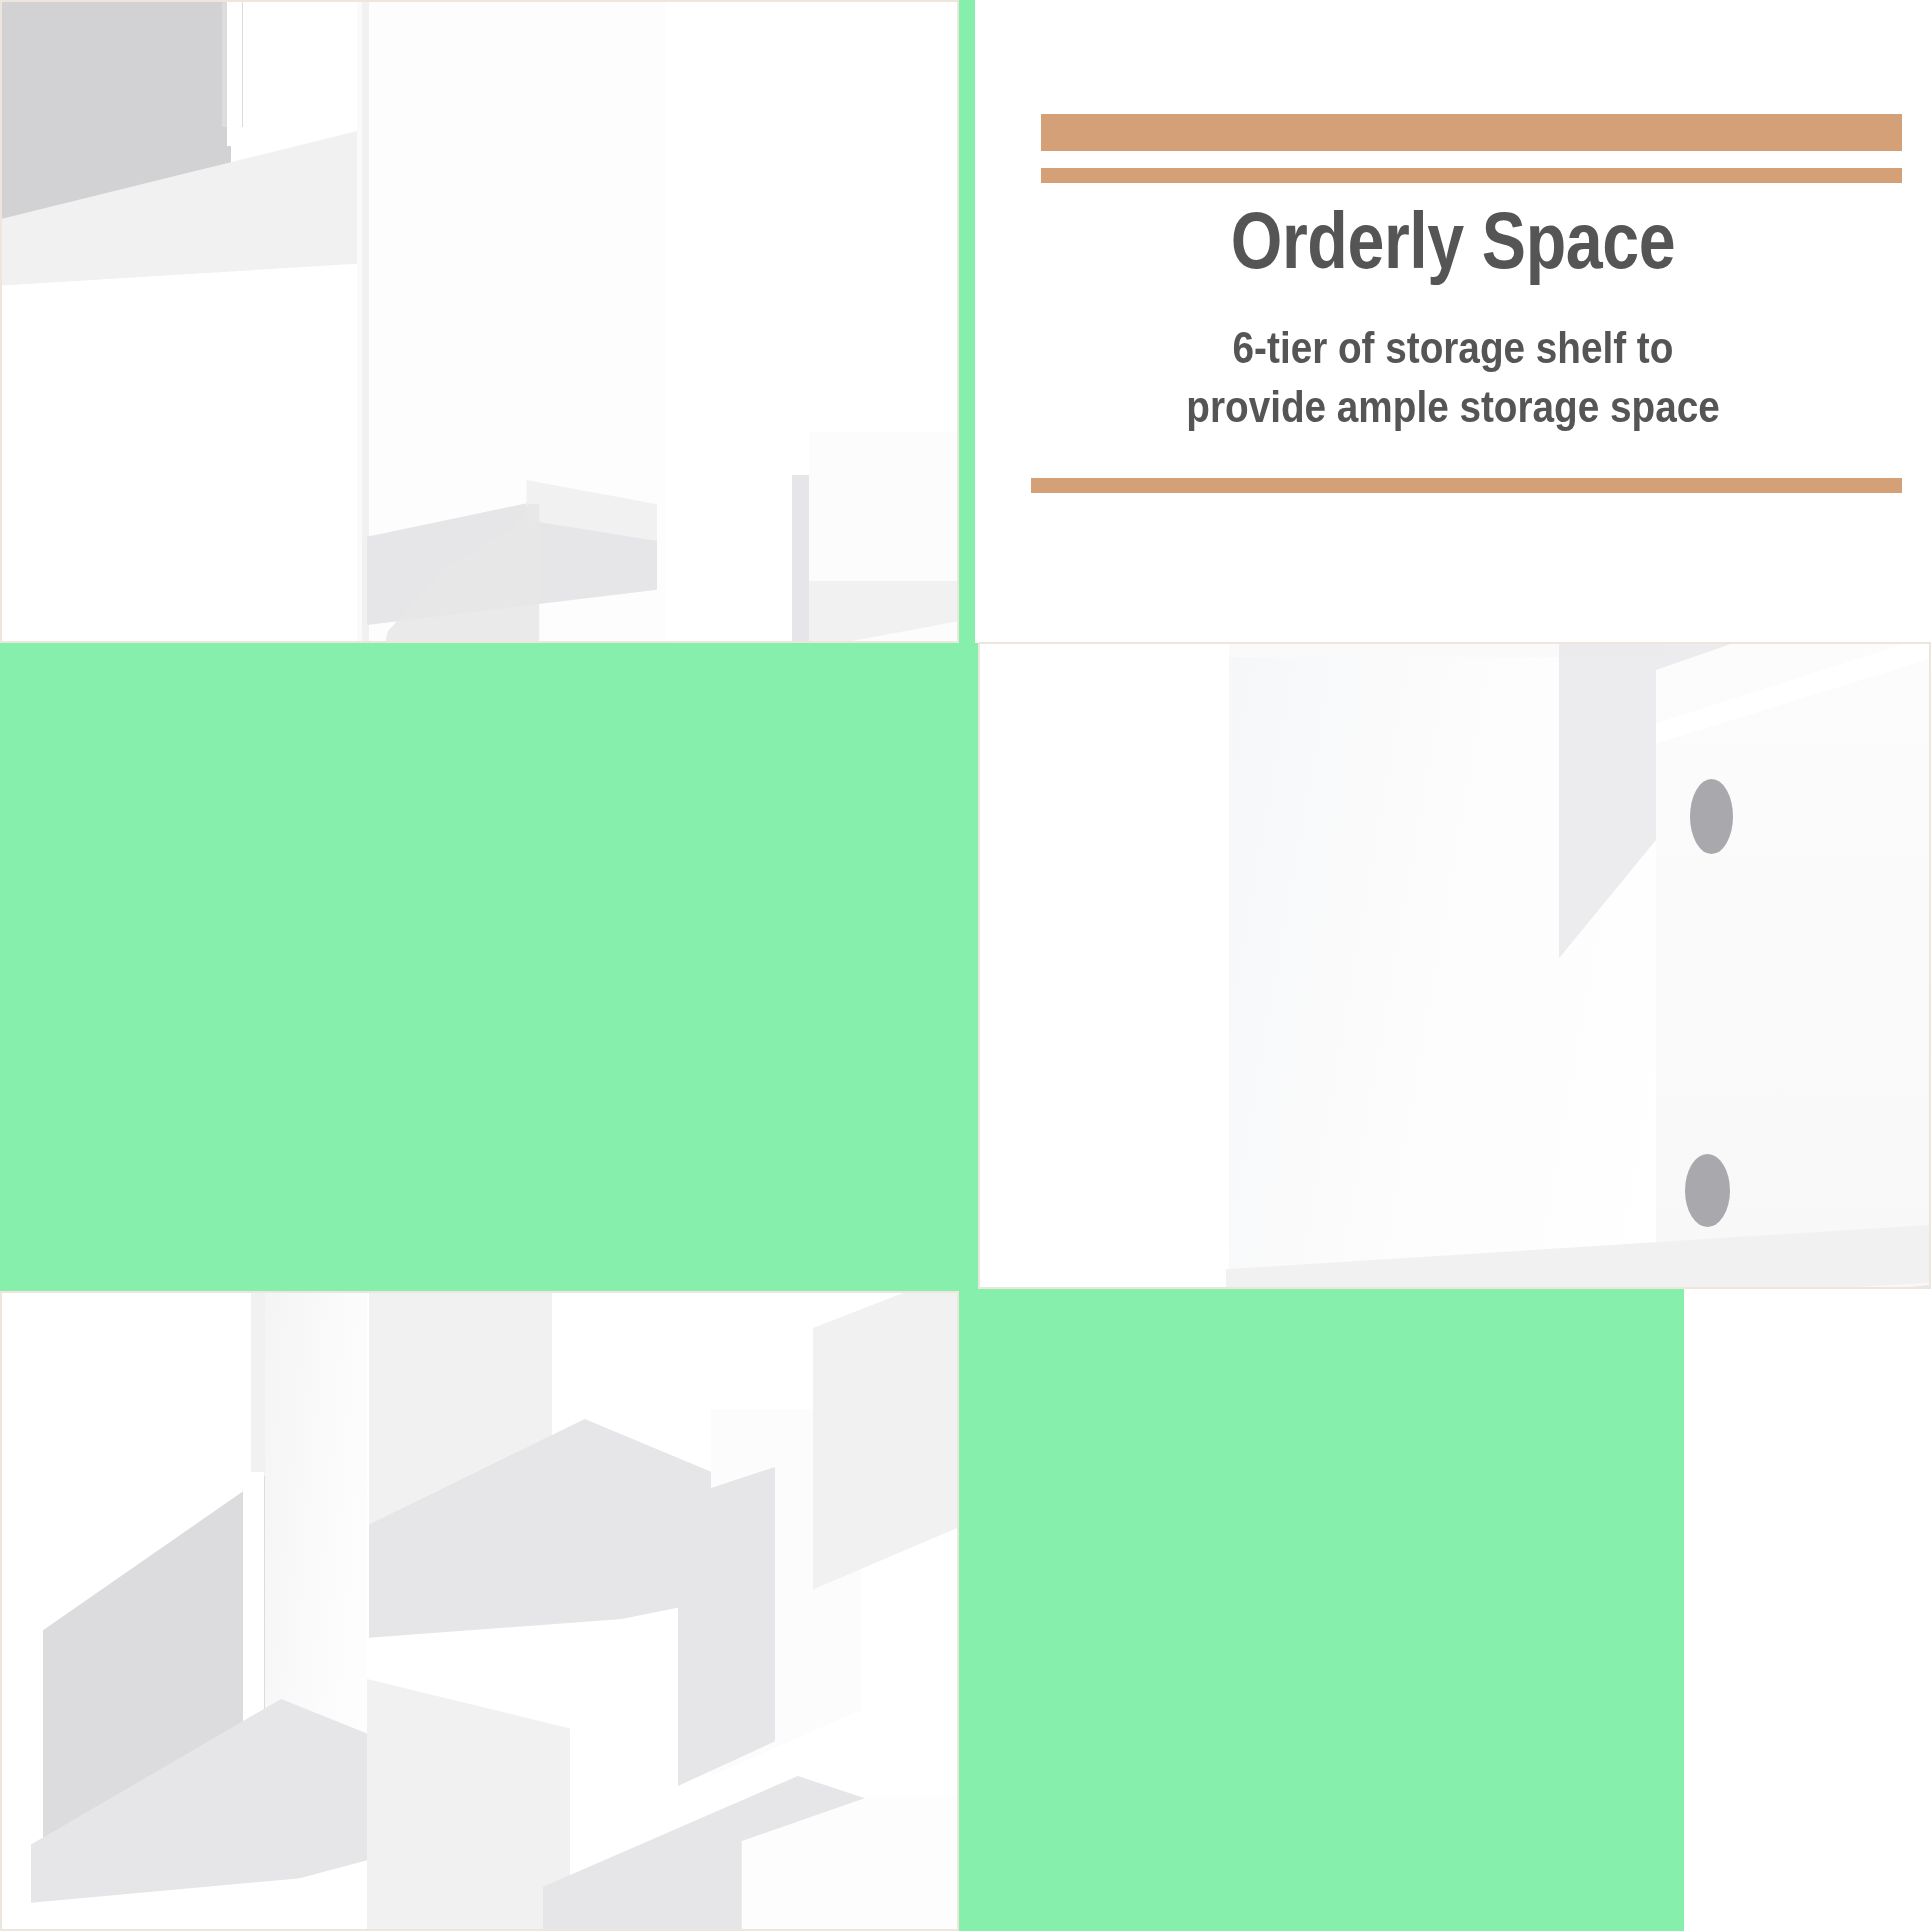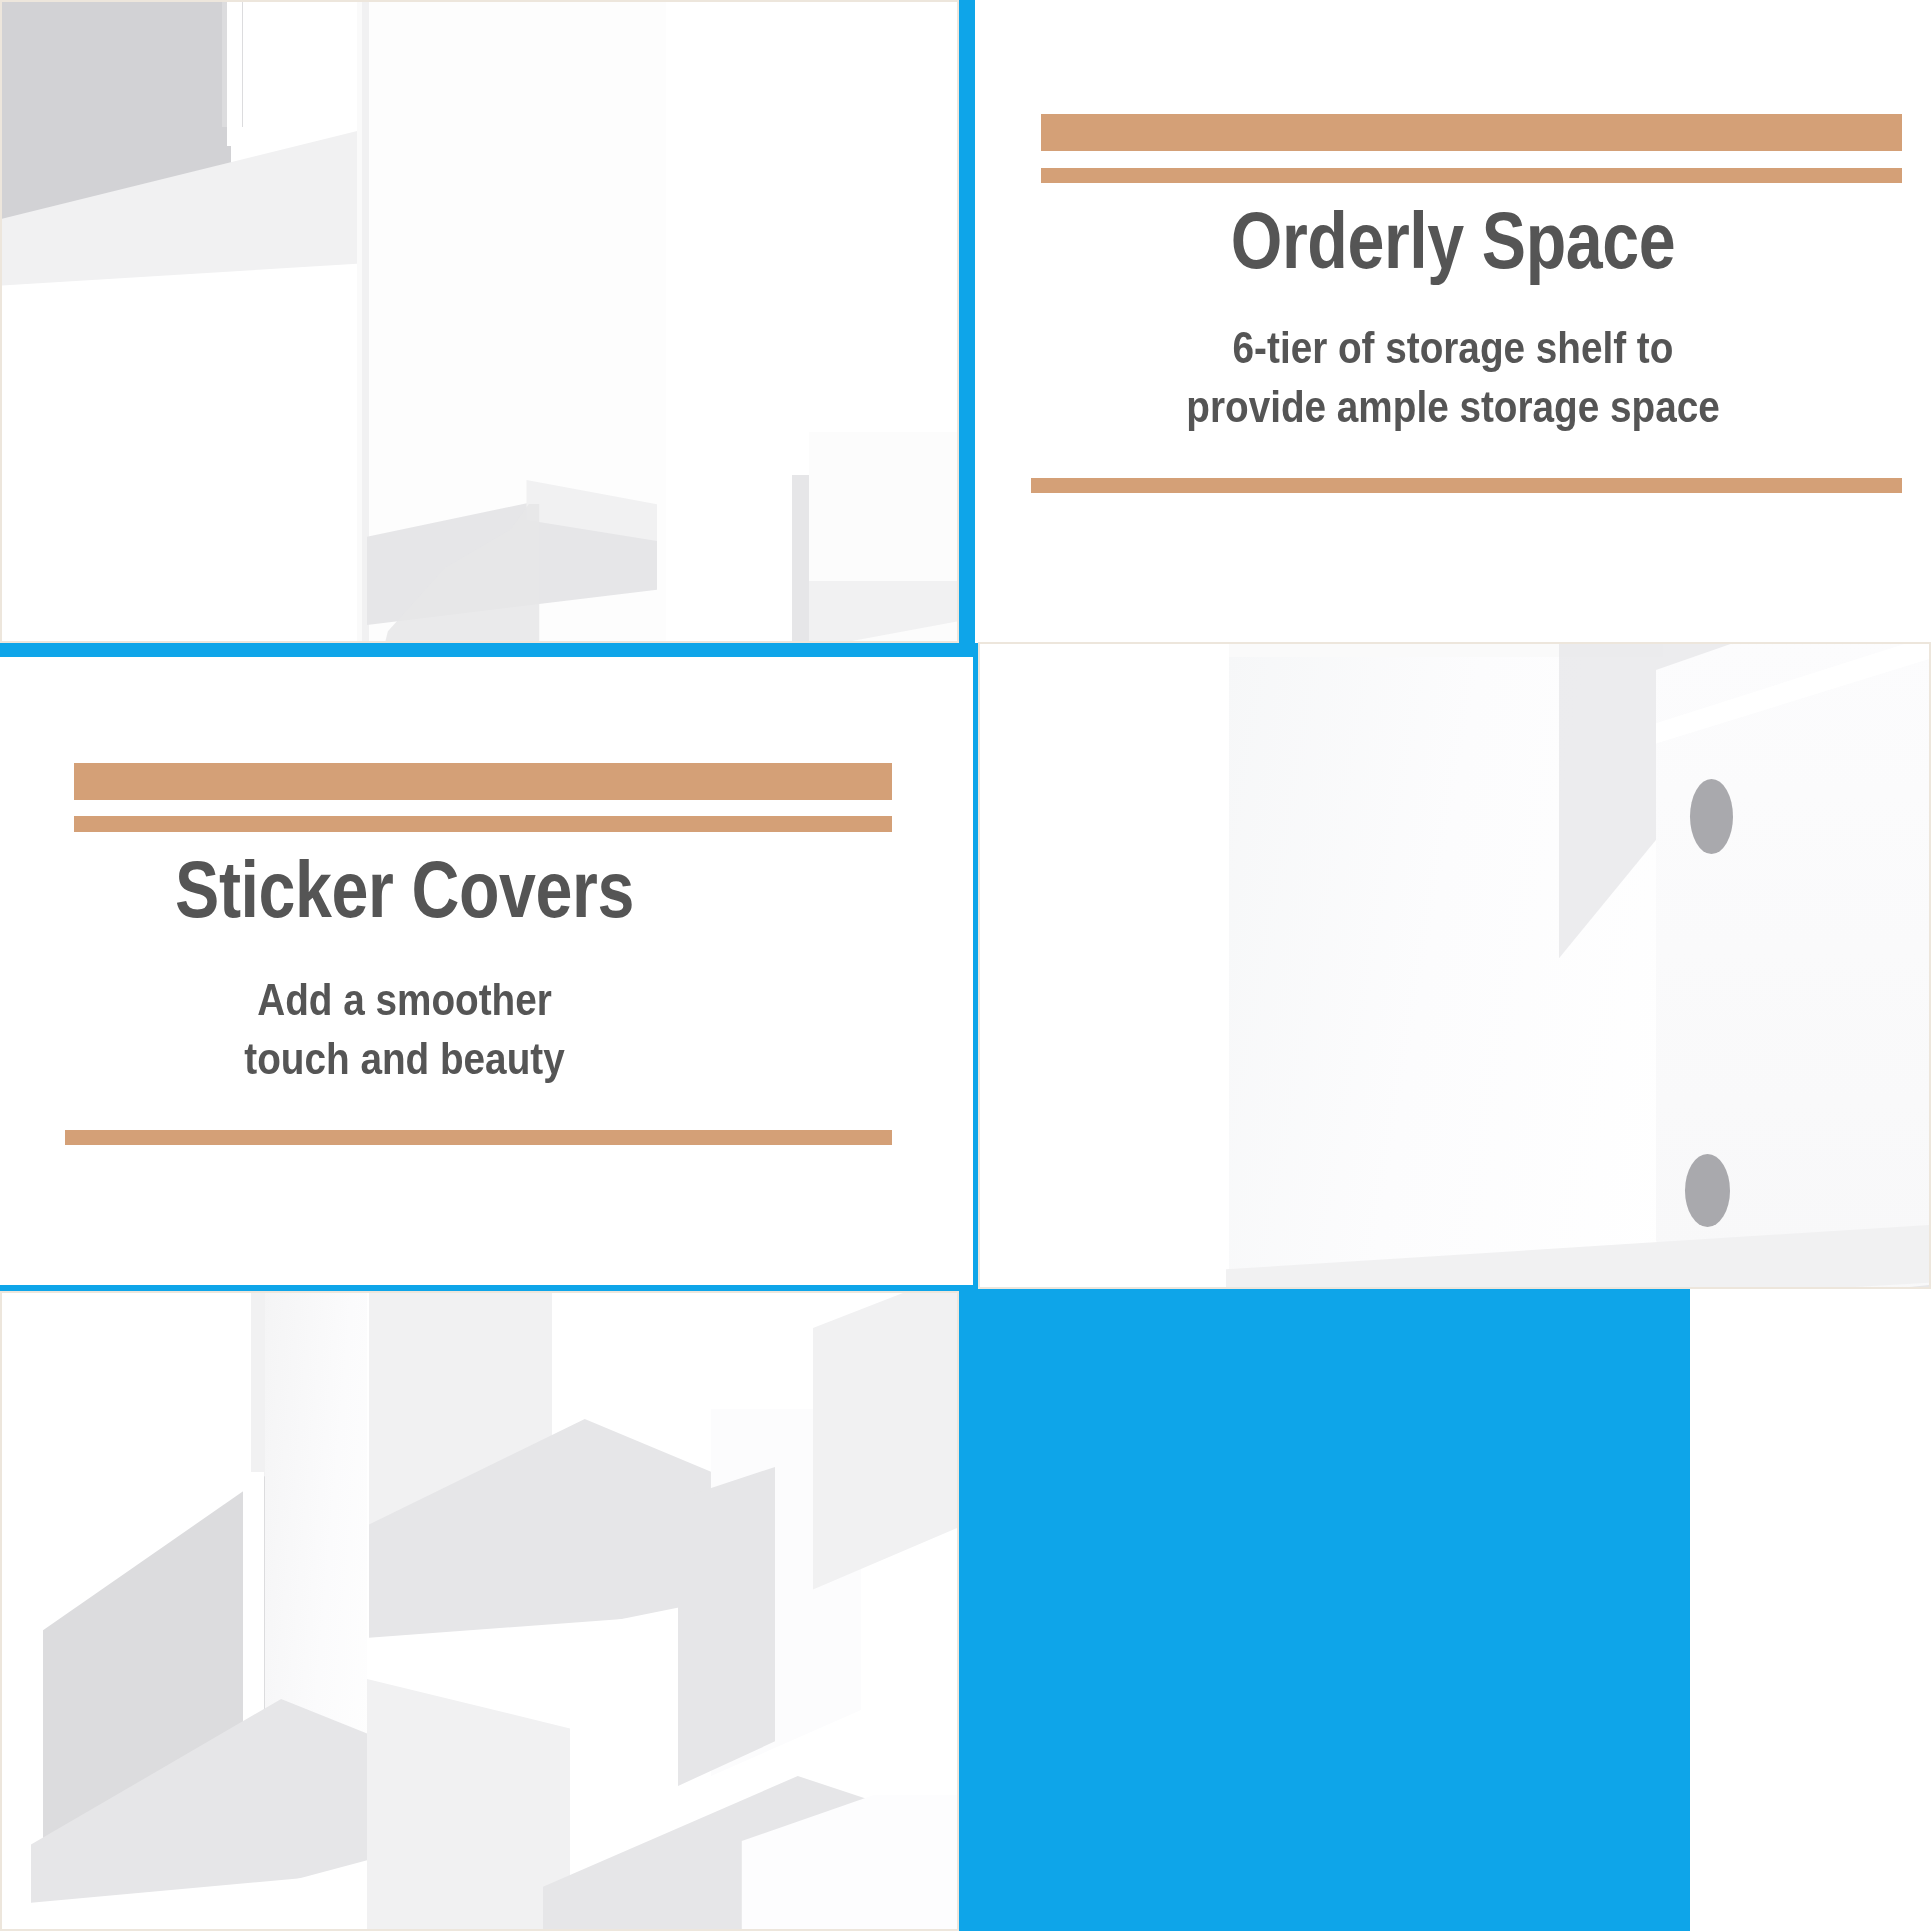--- a/index.html
+++ b/index.html
@@ -12,22 +12,21 @@
     width: 1931px;
     height: 1931px;
     font-family: "Liberation Sans", "DejaVu Sans", sans-serif;
     overflow: hidden;
   }
 
   .sheet {
     position: relative;
     width: 1684px;
     height: 1931px;
-    background: #0ea5e9;
-    padding-left: 6px;
+    background: #86efac;
   }
 
   
   .cell {
     position: absolute;
     box-sizing: border-box;
     overflow: hidden;
   }
 
   
@@ -152,35 +151,20 @@
     <div class="title" style="top:201px; left:0; font-size:79px;">Orderly Space</div>
 
     <div class="subtitle" style="top:319px; left:0; font-size:45px;">
       <div>6-tier of storage shelf to</div>
       <div>provide ample storage space</div>
     </div>
 
     <div class="rule-thin" style="left:56px; top:478px; width:871px; height:14.5px;"></div>
   </div>
 
-  <div class="cell textcell" style="left:0px; top:657px; width:973px; height:628px;">
-
-    <div class="rule-thick" style="left:74px; top:106px; width:818px; height:37px;"></div>
-
-    <div class="rule-thin" style="left:74px; top:159px; width:818px; height:16.4px;"></div>
-
-    <div class="title" style="top:193px; left:-82px; font-size:79px;">Sticker Covers</div>
-
-    <div class="subtitle" style="top:314px; left:-82px; font-size:45px;">
-      <div>Add a smoother</div>
-      <div>touch and beauty</div>
-    </div>
-
-    <div class="rule-thin" style="left:65px; top:473px; width:827px; height:14.5px;"></div>
-  </div>
 
   <div class="cell photo" style="left:978px; top:642px; width:953px; height:647px;">
     <div class="photo-inner">
 
       <div class="board" style="left:0; top:0; width:100%; height:100%; background:#FFFFFF;"></div>
 
       <div class="board" style="left:249px; top:-4.8px; width:434px; height:772px;
                   background:linear-gradient(100deg,#F6F7F8 0%,#FCFCFD 45%,#FFFFFF 100%);"></div>
 
       <div class="board shade-a" style="left:249px; top:-4.8px; width:434px; height:17.4px;"></div>

